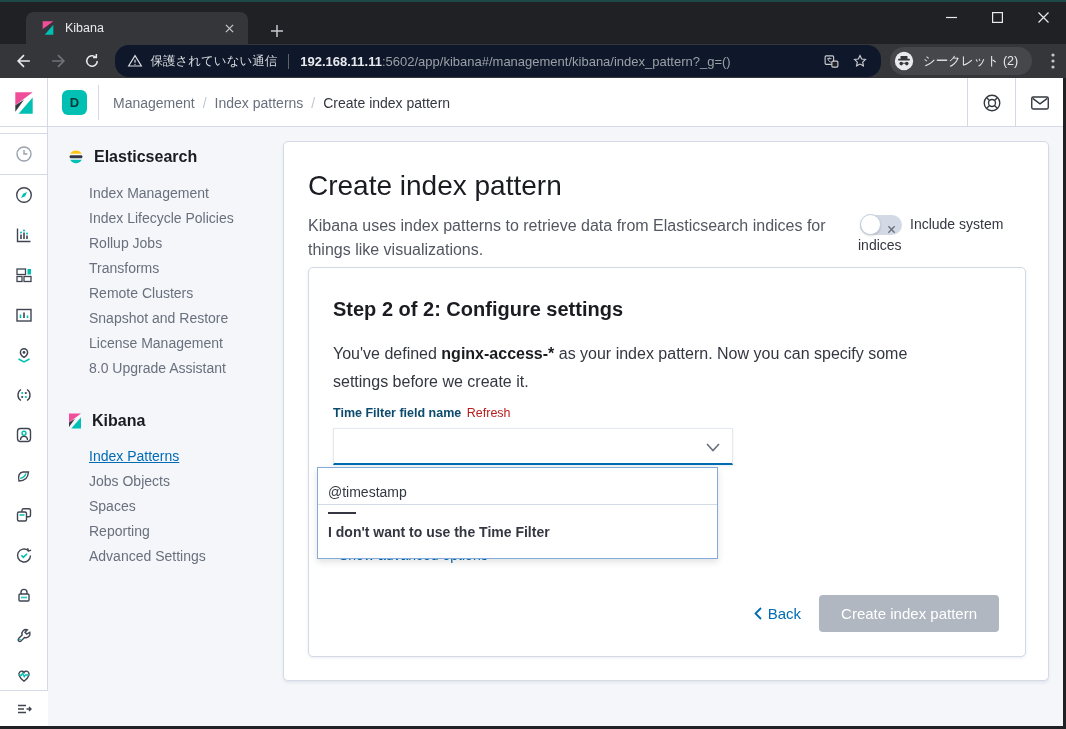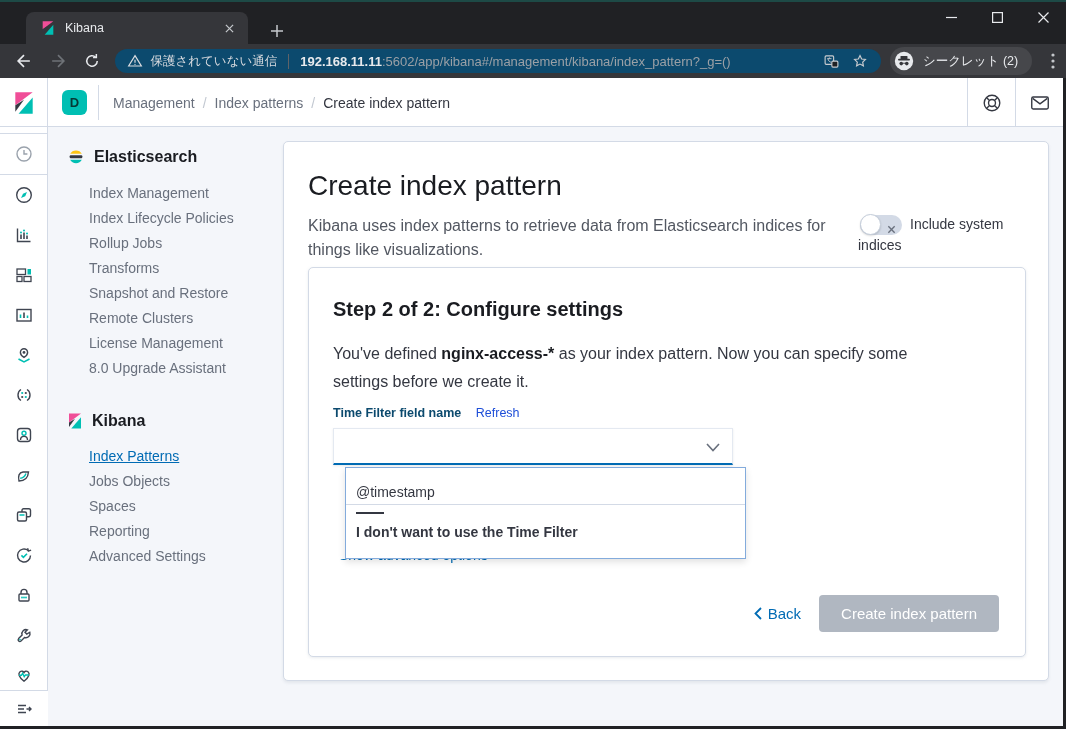--- a/index.html
+++ b/index.html
@@ -13,21 +13,21 @@
   .tab { position:absolute; left:26px; top:12px; width:222px; height:32px; background:#35363a; border-radius:8px 8px 0 0; display:flex; align-items:center; padding:0 10px 0 14px; }
   .tab-title { color:#e8eaed; font-size:12.5px; margin-left:9px; flex:1; white-space:nowrap; overflow:hidden; }
   .tab-close { width:18px; height:18px; display:flex; align-items:center; justify-content:center; border-radius:50%; }
   .newtab { position:absolute; left:264px; top:18px; width:26px; height:26px; display:flex; align-items:center; justify-content:center; border-radius:50%; }
   .win-controls { position:absolute; right:0; top:2px; display:flex; }
   .win-btn { width:46px; height:30px; display:flex; align-items:center; justify-content:center; }
 
   .toolbar { position:absolute; top:44px; left:0; width:100%; height:34px; background:#35363a; display:flex; align-items:center; }
   .nav-btn { width:28px; height:28px; display:flex; align-items:center; justify-content:center; margin-left:6px; border-radius:50%; }
   .nav-btn:first-child { margin-left:10px; }
-  .urlbar { margin-left:10px; width:770px; height:24px; background:#0c4a6e; border-radius:14px; display:flex; align-items:center; padding:0 10px 0 12px; }
+  .urlbar { margin-left:10px; width:770px; height:32px; background:#0f172a; border-radius:14px; display:flex; align-items:center; padding:0 10px 0 12px; }
   .warn-text { color:#dadce0; font-size:12.5px; margin-left:7px; white-space:nowrap; }
   .url-sep { width:1px; height:15px; background:#5f6368; margin:0 11px; }
   .url-text { font-size:13px; white-space:nowrap; overflow:hidden; flex:1; }
   .url-host { color:#e8eaed; font-weight:700; }
   .url-path { color:#9aa0a6; }
   .url-icon { width:22px; height:22px; display:flex; align-items:center; justify-content:center; margin-left:6px; }
   .incog { margin-left:9px; height:28px; background:#46474b; border-radius:14px; display:flex; align-items:center; padding:0 14px 0 3px; }
   .incog-label { color:#e8eaed; font-size:12.5px; margin-left:8px; white-space:nowrap;text-align:right; }
   .menu-dots { width:26px; height:26px; margin-left:8px; display:flex; align-items:center; justify-content:center; }
 
@@ -68,24 +68,24 @@
   .switch { position:absolute; left:2px; top:1px; width:42px; height:20px; background:#d3dae6; border-radius:10px; }
   .switch .knob { position:absolute; left:0px; top:-1px; width:21px; height:21px; background:#fff; border:1px solid #c4cdda; border-radius:50%; box-shadow:0 1px 2px rgba(0,0,0,.15); }
   .switch .xmark { position:absolute; right:6px; top:5px; }
 
   .inner-card { position:absolute; left:24px; top:125px; width:718px; height:390px; background:#fff; border:1px solid #d3dae6; border-radius:5px; box-shadow:0 1px 3px rgba(152,162,179,.22); }
   .step-title { position:absolute; left:24px; top:30px; font-size:20px; font-weight:600; color:#1a1c21; }
   .step-intro { position:absolute; left:24px; top:72px; width:612px; font-size:16px; line-height:28px; color:#343741; }
   .step-intro b { color:#1a1c21; }
   .field-row { position:absolute; left:24px; top:138px; font-size:12.5px; }
   .field-label { color:#0c4a6e; font-weight:700; }
-  .refresh-link { color:#1d4ed8; margin-left:11px; cursor:pointer; }
+  .refresh-link { color:#b91c1c; margin-left:2px; cursor:pointer; }
   .select-box { position:absolute; left:24px; top:160px; width:400px; height:37px; background:#fff; border:1px solid #e4e9f1; border-bottom:2px solid #006bb4; box-shadow:0 1px 2px rgba(128,138,149,.18); }
   .select-box svg { position:absolute; right:12px; top:14px; }
-  .listbox { position:absolute; left:36px; top:199px; width:401px; height:92px; background:#fff; border:1px solid #83abdc; box-shadow:0 3px 7px rgba(0,0,0,.12); z-index:5; padding-top:7px; }
+  .listbox { position:absolute; left:8px; top:199px; width:401px; height:92px; background:#fff; border:1px solid #83abdc; box-shadow:0 3px 7px rgba(0,0,0,.12); z-index:5; padding-top:7px; }
   .opt { font-size:14px; color:#343741; padding:0 10px; }
   .opt-first { height:30px; line-height:34px; border-bottom:1px solid #d3dae6; }
   .opt-selected { height:19px; line-height:18px; background:#2f86e8; color:#fff; font-weight:700; }
   .opt-divider { height:15px; display:flex; align-items:center; }
   .opt-divider i { display:block; width:28px; border-top:2px solid #343741; }
   .opt-last { height:21px; line-height:24px;font-weight:bold; }
   .obscured { position:absolute; left:30px; top:291px; width:210px; height:6px; overflow:hidden; z-index:2; }
   .obscured span { display:block; margin-top:-12px; color:#006bb4; font-size:14px; }
 
   .btn-row { position:absolute; right:26px; top:327px; height:37px; display:flex; align-items:center; }
@@ -352,22 +352,22 @@
               <rect x="4.4" y="10" width="15.2" height="3.6" rx="1.2" fill="#343741"></rect>
               <path d="M5 15.4 A8 8 0 0 0 19 15.4 Z" fill="#00BFB3"></path>
             </svg>
           <span class="side-sec-title">Elasticsearch</span>
         </div>
         <ul class="side-list">
           <li>Index Management</li>
           <li>Index Lifecycle Policies</li>
           <li>Rollup Jobs</li>
           <li>Transforms</li>
+          <li>Remote Clusters</li>
           <li>Snapshot and Restore</li>
-          <li>Remote Clusters</li>
           <li>License Management</li>
           <li>8.0 Upgrade Assistant</li>
         </ul>
       </div>
       <div class="side-sec sec-kibana">
         <div class="side-sec-hdr">
           <svg width="18" height="18" viewBox="0 0 24 24">
               <polygon points="4,2 20,2 4,14" fill="#F04E98"></polygon>
               <polygon points="4,14 12,9 4,20" fill="#343741"></polygon>
               <polygon points="7,22 20,22 20,7" fill="#00BFB3"></polygon>

